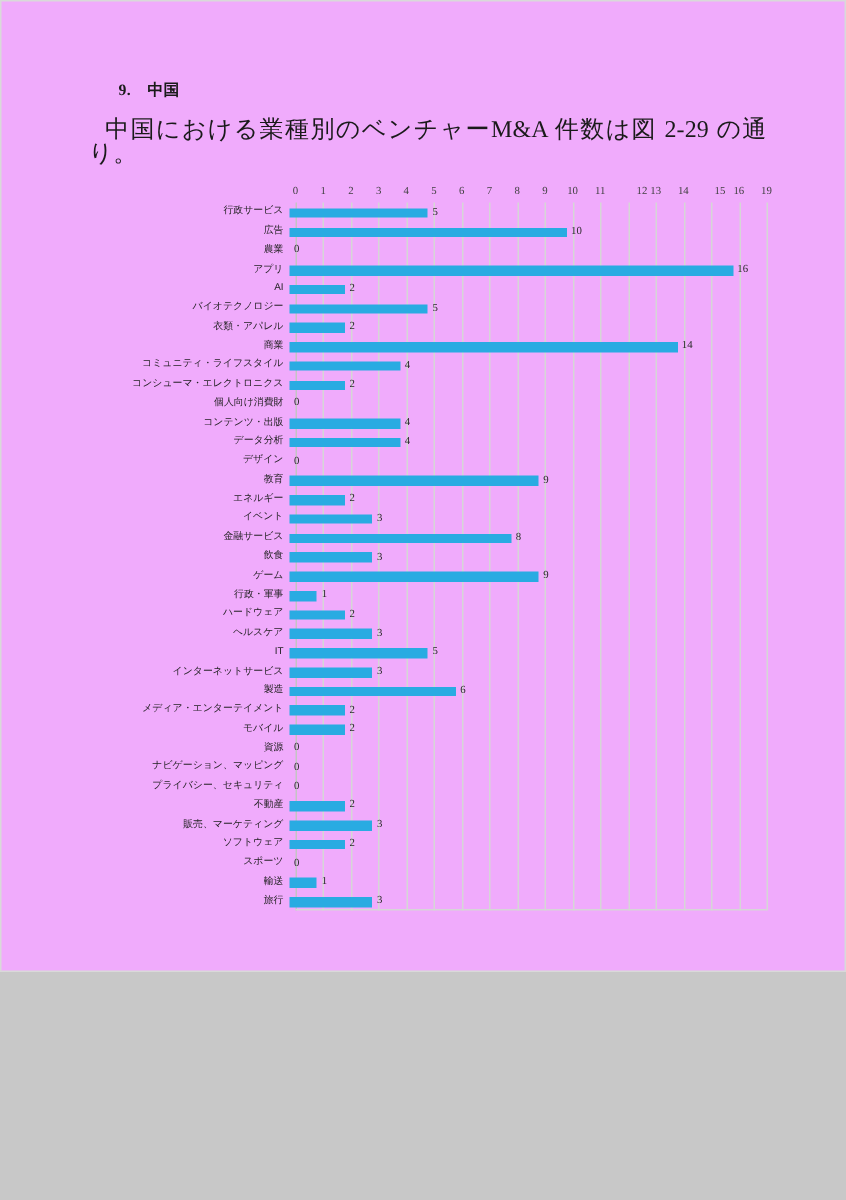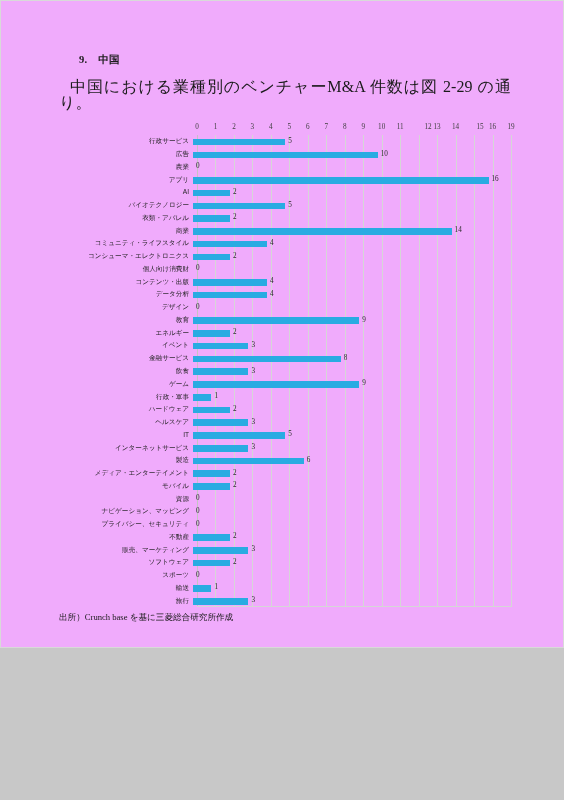--- a/index.html
+++ b/index.html
@@ -484,20 +484,17 @@
                 <div class="bar-zone">
                   <div class="bar" style="width: 55.4118px; background: rgb(41, 171, 226); height: 6.63351px; top: 3.06162px;"></div>
                   <div class="bar-value" style="left: 58.4118px;">3</div>
                 </div>
               </div>
             </div>
         </div>
       </div>
     </div>
 
-    <div class="source">
-      <span>出所）</span><span class="mono">Crunch base を基に三菱総合研究所作成</span>
-    </div>
 
   </div>
 
   <div class="page-number">47</div>
 </div>
 
 </body></html>

